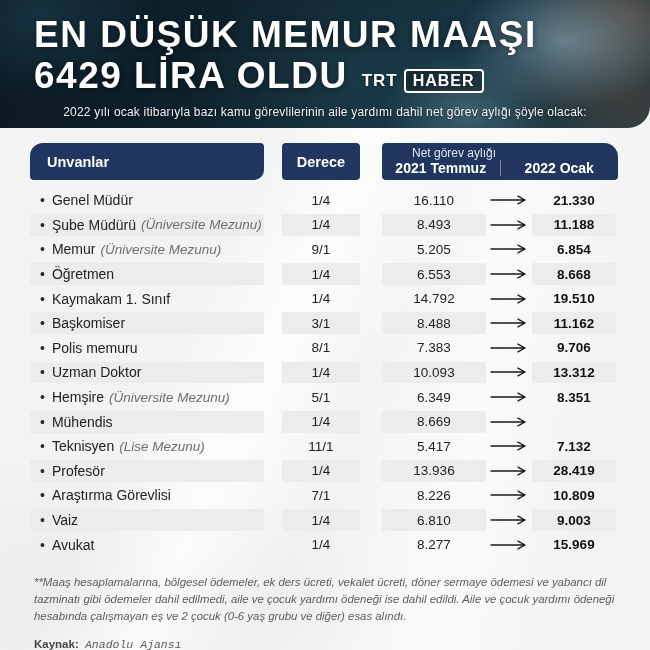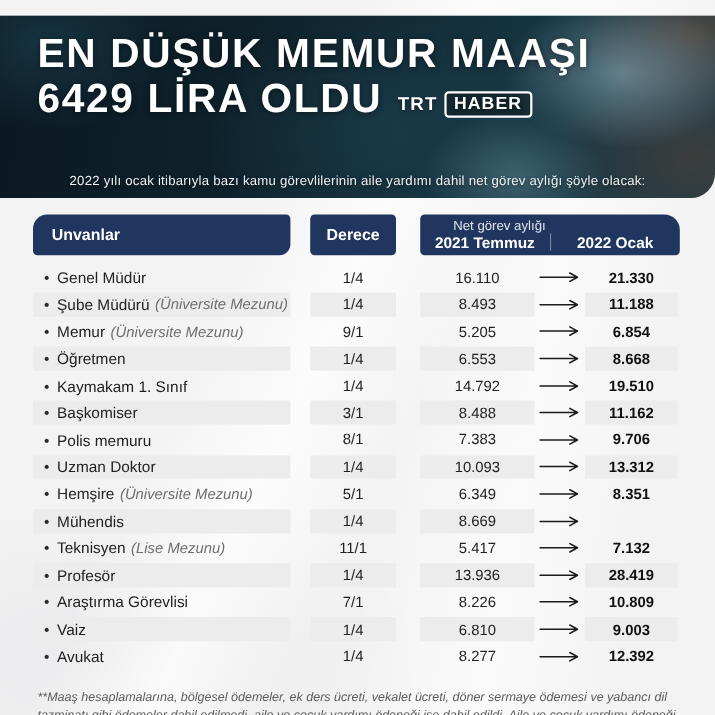--- a/index.html
+++ b/index.html
@@ -14,34 +14,33 @@
   body::before {
     content:""; position:absolute; inset:0; pointer-events:none;
     background:
       linear-gradient(115deg, rgba(255,255,255,0) 34%, rgba(255,255,255,.75) 46%, rgba(255,255,255,0) 58%),
       linear-gradient(100deg, rgba(255,255,255,0) 55%, rgba(255,255,255,.6) 72%, rgba(255,255,255,0) 88%),
       radial-gradient(420px 200px at 15% 92%, rgba(233,233,235,.9), rgba(233,233,235,0) 70%);
   }
 
   
   .hero {
-    position:relative; height:166px; width:650px;
+    position:relative; height:128px; width:650px;
     border-radius:0 0 22px 0;
     padding:15px 0 0 34px;
     color:#fff;
     background:
       radial-gradient(150px 95px at 87% 32%, rgba(165,195,210,.50), rgba(165,195,210,0) 72%),
       radial-gradient(120px 85px at 72% 88%, rgba(125,165,180,.38), rgba(125,165,180,0) 70%),
       radial-gradient(140px 90px at 97% 10%, rgba(115,78,58,.55), rgba(115,78,58,0) 75%),
       radial-gradient(170px 120px at 97% 78%, rgba(95,62,46,.48), rgba(95,62,46,0) 75%),
       radial-gradient(230px 150px at 55% 65%, rgba(32,68,84,.55), rgba(32,68,84,0) 75%),
       radial-gradient(160px 110px at 6% 15%, rgba(38,88,108,.4), rgba(38,88,108,0) 75%),
       linear-gradient(100deg, #0b1822 0%, #0f242e 40%, #163340 70%, #1d3e4a 100%);
     z-index:1;
-    margin-top:14px;
   }
   .hero-title { font-size:37px; font-weight:700; letter-spacing:1.5px; line-height:1.1;
     text-shadow:0 1px 6px rgba(0,0,0,.45); }
   .title-line2 { display:flex; align-items:center; gap:14px; }
   .logo { display:inline-flex; align-items:center; gap:6px; margin-top:10px; }
   .logo-trt { font-size:17px; font-weight:700; letter-spacing:1px; text-shadow:0 1px 3px rgba(0,0,0,.5); }
   .logo-haber { font-size:16px; font-weight:700; letter-spacing:1px; border:2.5px solid #fff;
     border-radius:4px; padding:1px 7px 2px; background:rgba(15,15,15,.35); }
   .hero-subtitle {
     position:absolute; left:0; right:0; bottom:9px; text-align:center;
@@ -397,21 +396,21 @@
       </div>
       <div></div>
       <div class="cell derece-cell bg">1/4</div>
       <div></div>
       <div class="cell v2021-cell bg">8.277</div>
       <div class="cell arrow-cell">
         <svg width="38" height="10" viewBox="0 0 38 10" aria-hidden="true">
           <path d="M1 5 H35 M35 5 l-7 -3.8 M35 5 l-7 3.8" fill="none" stroke="#1a1a1a" stroke-width="1.4" stroke-linecap="round"></path>
         </svg>
       </div>
-      <div class="cell v2022-cell bg">12.392</div>
+      <div class="cell v2022-cell bg">15.969</div>
     </div>
   </div>
 
 </div>
 
 <div class="foot-note">**Maaş hesaplamalarına, bölgesel ödemeler, ek ders ücreti, vekalet ücreti, döner sermaye ödemesi ve yabancı dil tazminatı gibi ödemeler dahil edilmedi, aile ve çocuk yardımı ödeneği ise dahil edildi.  Aile ve çocuk yardımı ödeneği hesabında çalışmayan eş ve 2 çocuk (0-6 yaş grubu ve diğer) esas alındı.</div>
 <div class="source-line">
   <span class="source-label">Kaynak:</span>
   <span class="source-value">Anadolu Ajansı</span>
 </div>

